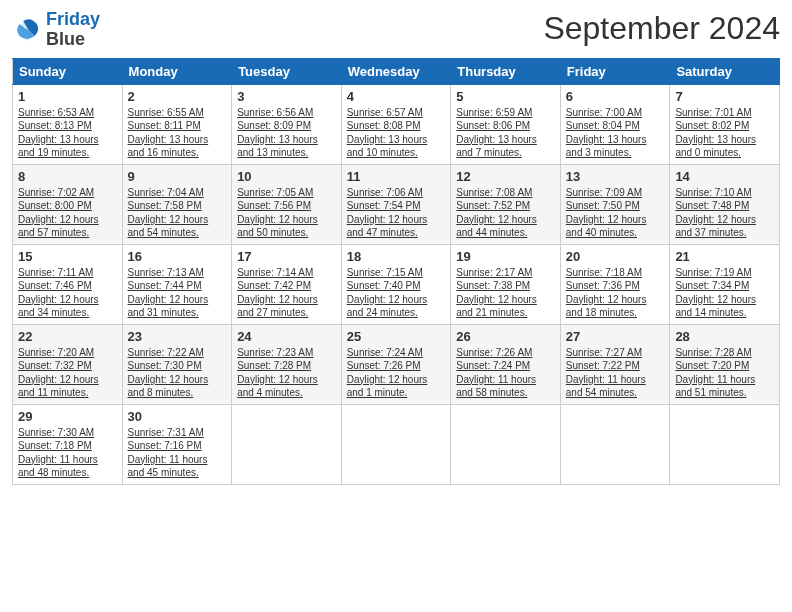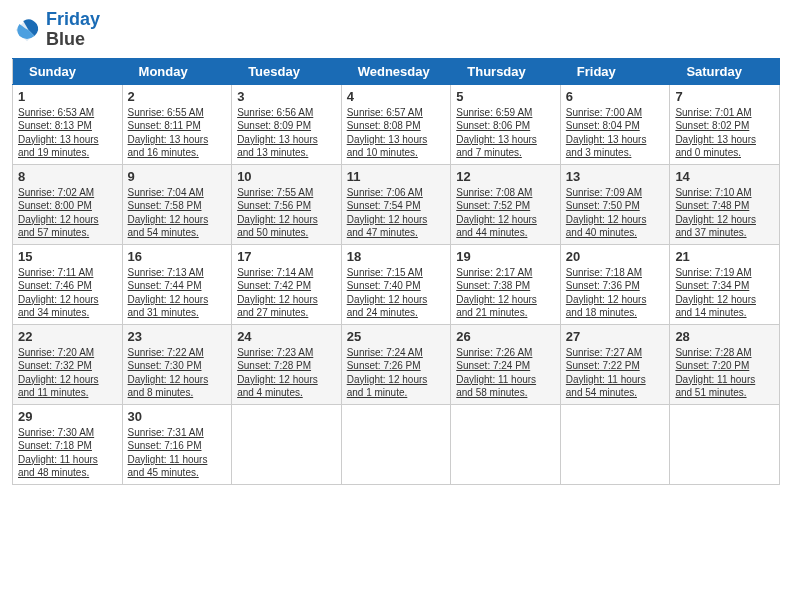--- a/index.html
+++ b/index.html
@@ -52,21 +52,21 @@
     }
     table {
       width: 100%;
       border-collapse: collapse;
       table-layout: fixed;
     }
     th {
       background-color: #1a6bb5;
       color: #fff;
       text-align: left;
-      padding: 5px 16px;
+      padding: 5px 6px;
       font-size: 13px;
       font-weight: bold;
       border: 1px solid #1a6bb5;
     }
     td {
       vertical-align: top;
       border: 1px solid #ccc;
       padding: 4px 5px;
       font-size: 10px;
       color: #333;
@@ -105,20 +105,21 @@
         <path d="M20 5 L35 20 L20 35 L5 20 Z" fill="#1a6bb5" opacity="0.15"></path>
         <path d="M15 8 Q25 2 33 12 Q38 20 30 28 L22 20 Z" fill="#1a6bb5"></path>
         <path d="M22 20 L30 28 Q20 36 10 28 Q4 20 10 12 L18 18 Z" fill="#4da0e0"></path>
       </svg>
       <div class="logo-text">
         <div><span>Friday</span></div>
         <div style="color:#404040;">Blue</div>
       </div>
     </div>
     <div class="title-block">
+      <div class="month-title">September 2024</div>
     </div>
   </div>
 
   <table>
     <thead>
       <tr>
         <th>Sunday</th>
         <th>Monday</th>
         <th>Tuesday</th>
         <th>Wednesday</th>
@@ -189,21 +190,21 @@
           </td>
           <td>
             <span class="day-num">9</span>
             <div class="day-info">Sunrise: 7:04 AM
 Sunset: 7:58 PM
 Daylight: 12 hours
 and 54 minutes.</div>
           </td>
           <td>
             <span class="day-num">10</span>
-            <div class="day-info">Sunrise: 7:55 AM
+            <div class="day-info">Sunrise: 7:05 AM
 Sunset: 7:56 PM
 Daylight: 12 hours
 and 50 minutes.</div>
           </td>
           <td>
             <span class="day-num">11</span>
             <div class="day-info">Sunrise: 7:06 AM
 Sunset: 7:54 PM
 Daylight: 12 hours
 and 47 minutes.</div>

